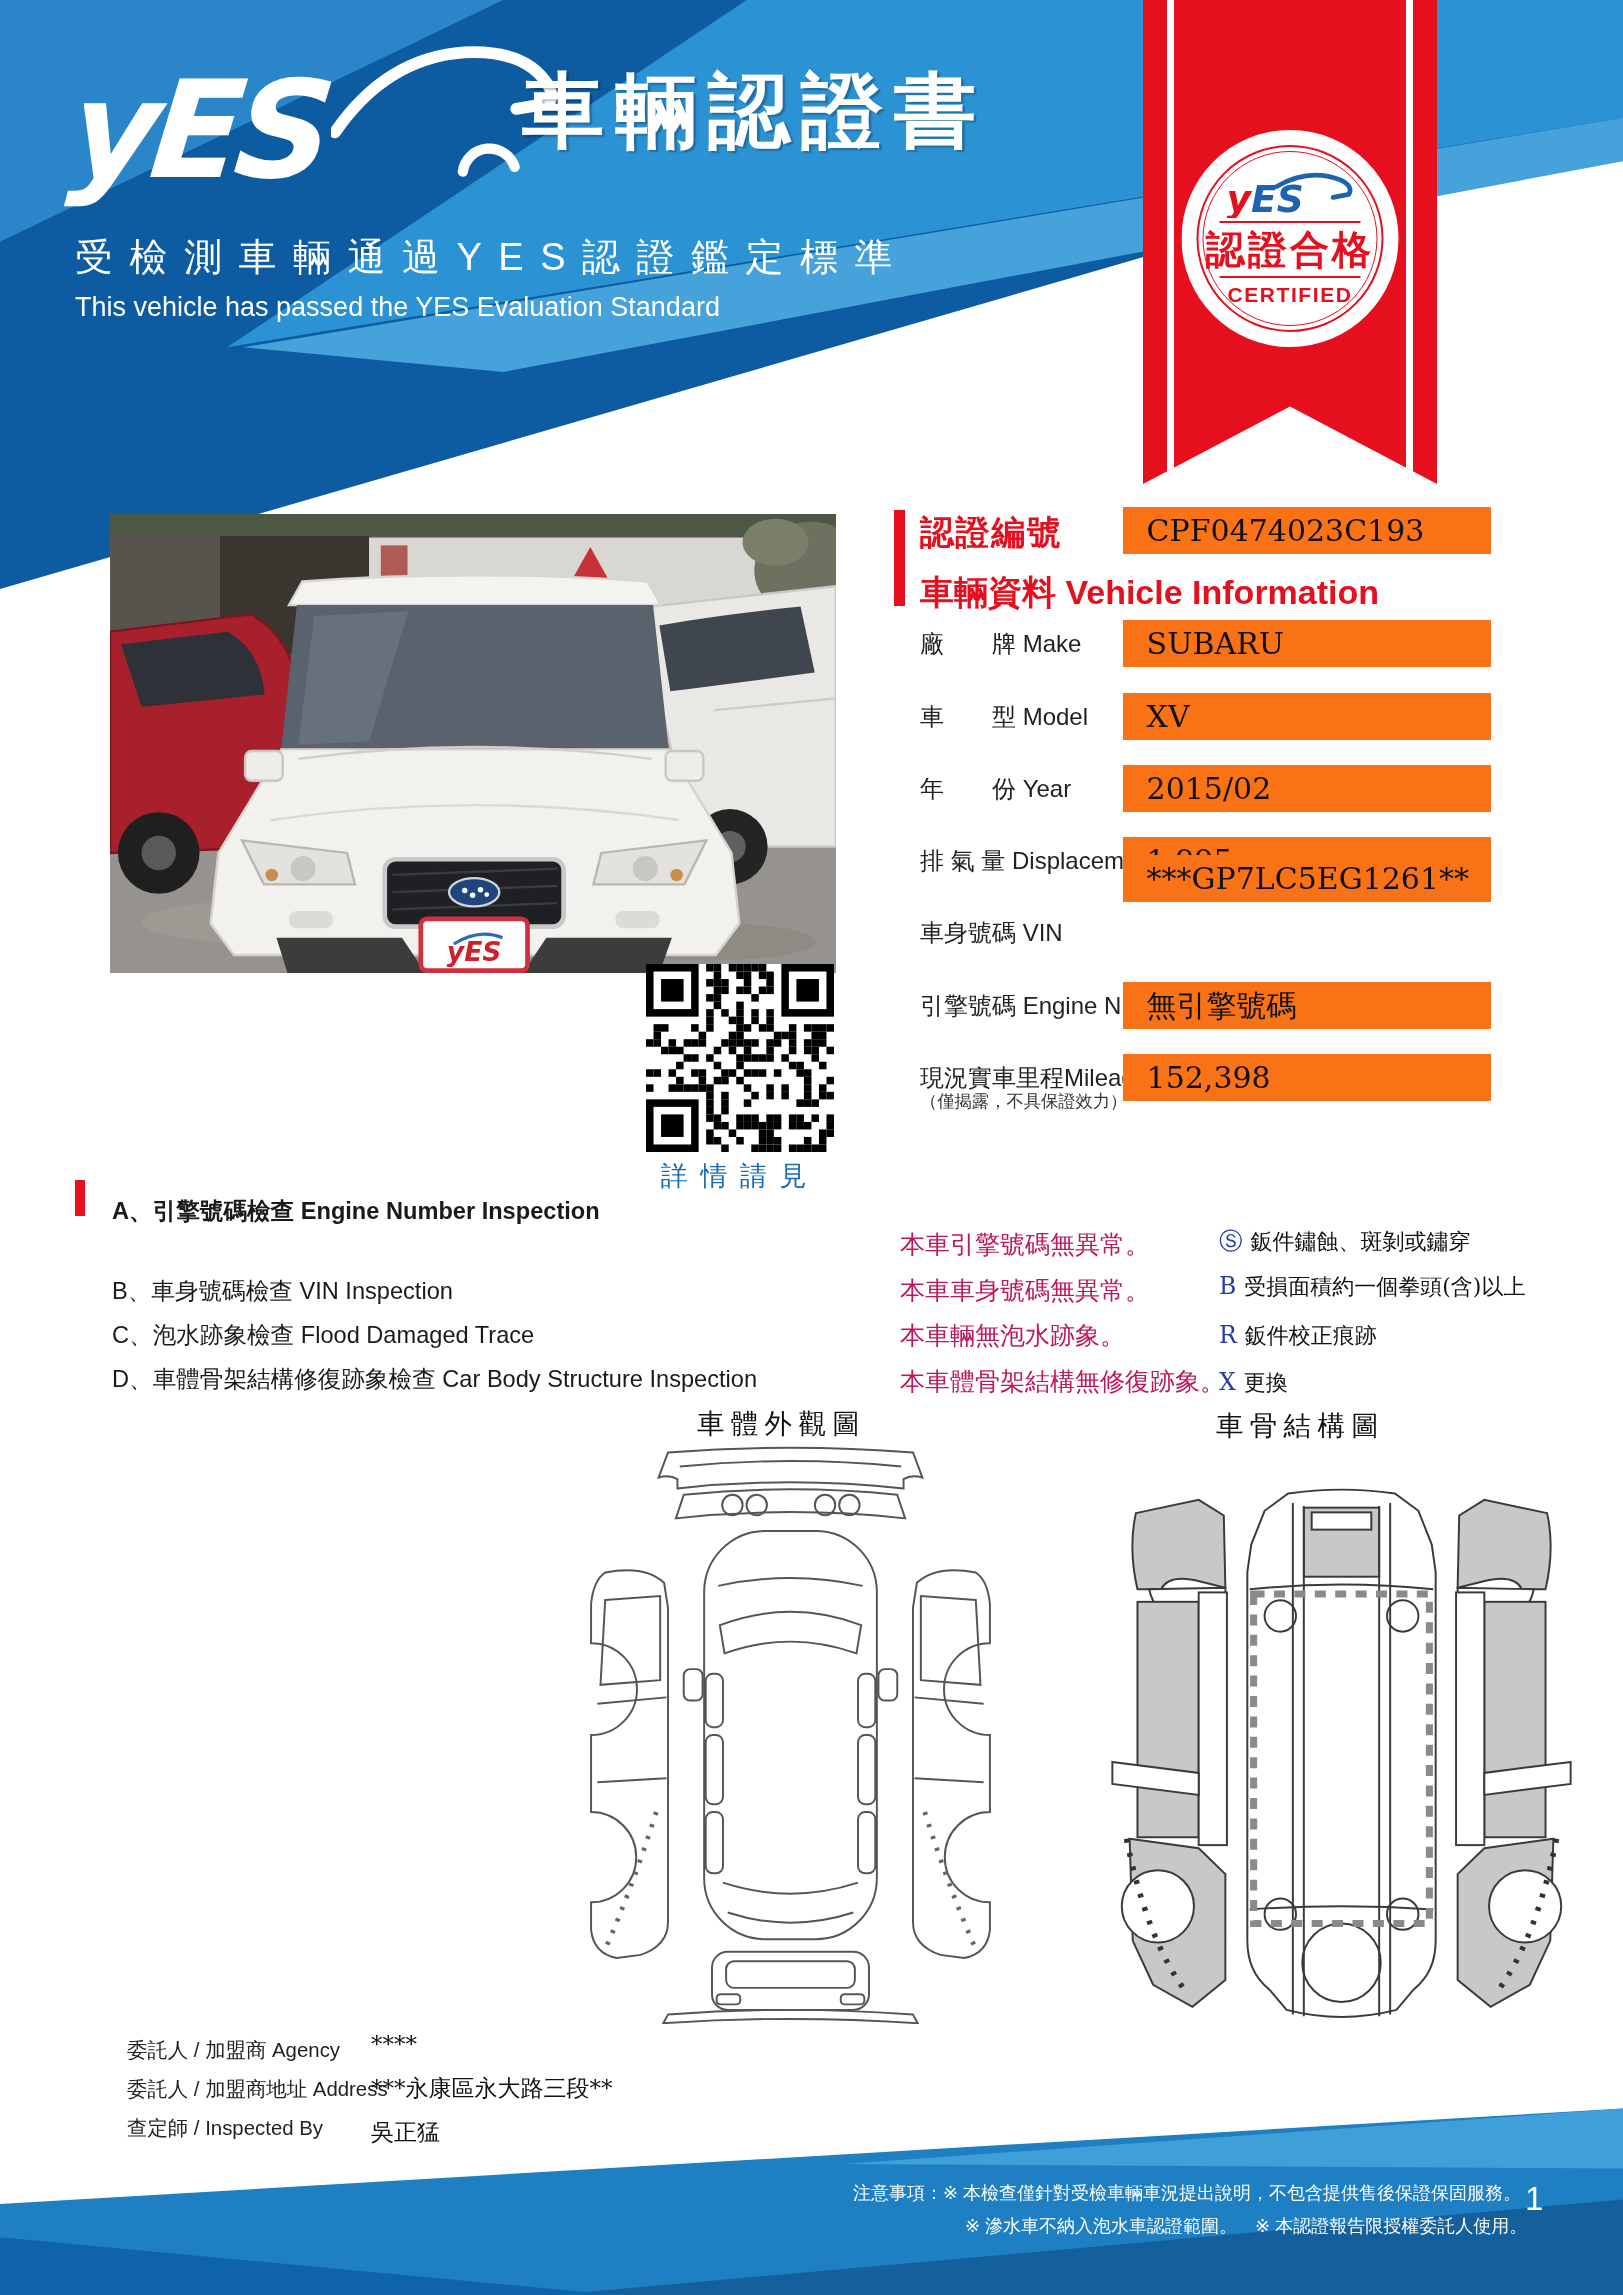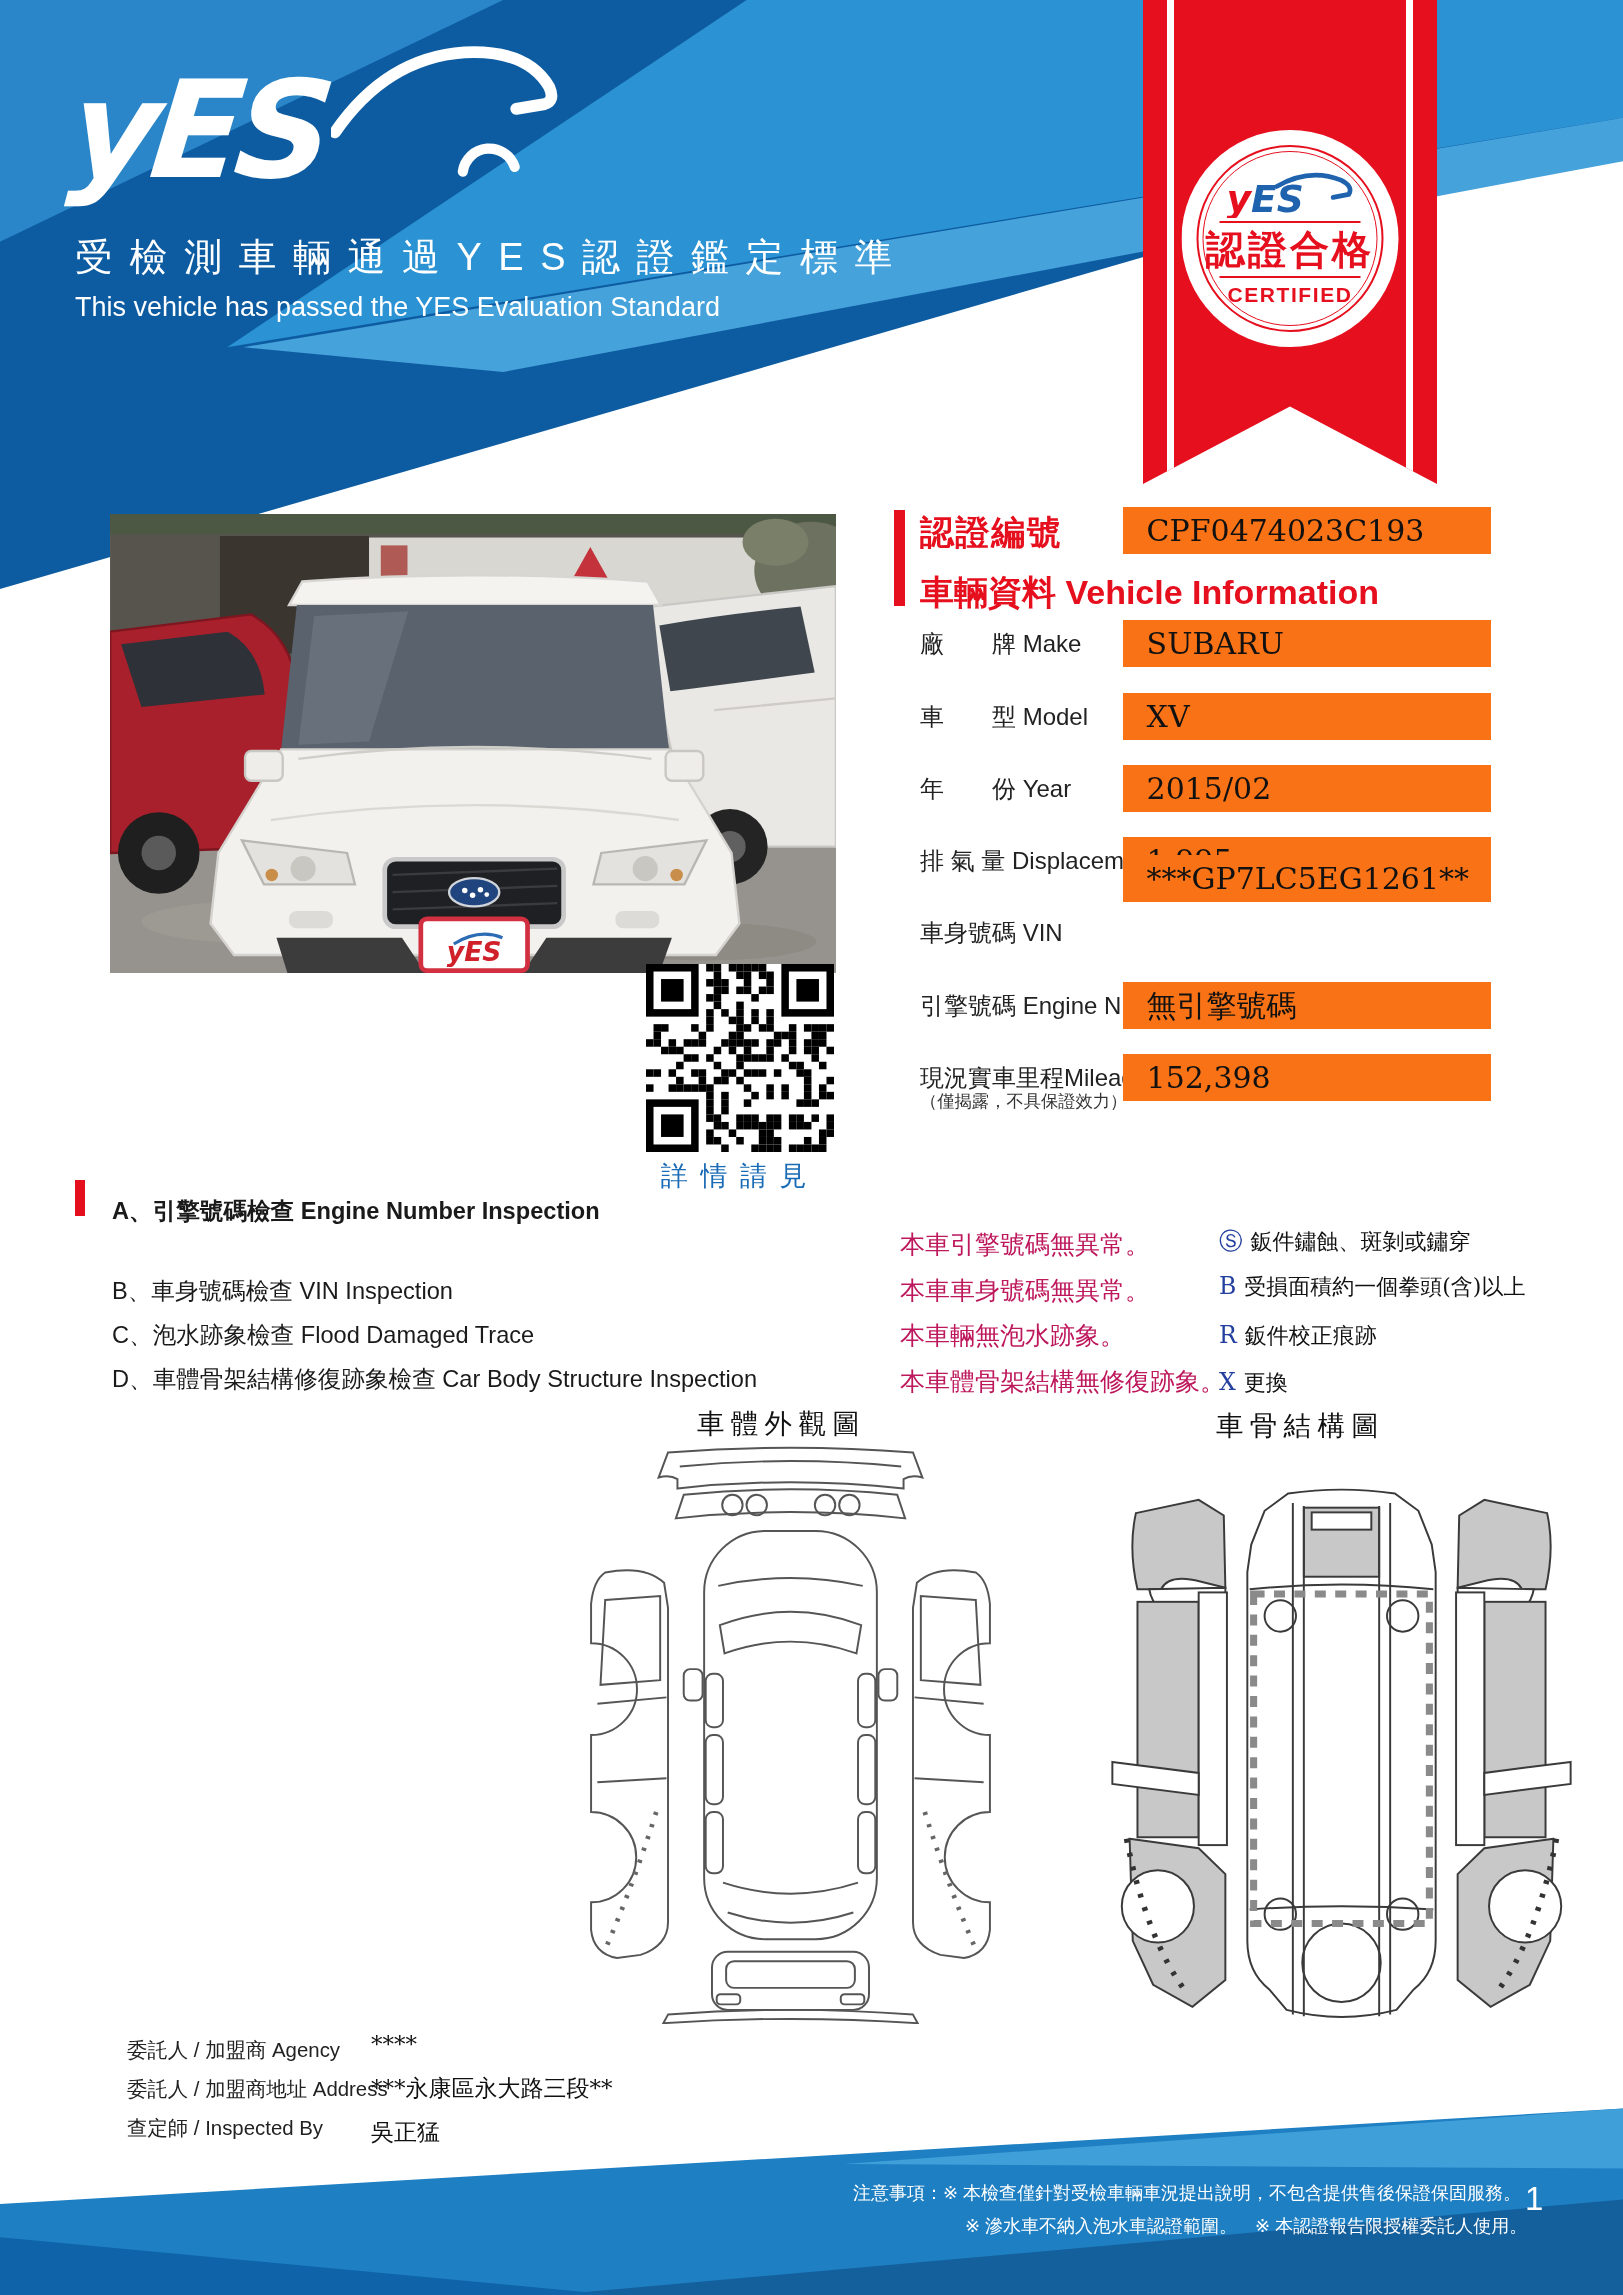--- a/index.html
+++ b/index.html
@@ -91,20 +91,21 @@
     <div class="facet f-band"></div>
   </div>
 
   <div class="logo-row">
     <div class="logo-yes">yES</div>
     <svg class="logo-swoosh" width="259" height="181" viewBox="0 0 330 230">
       <path d="M5,120 Q70,25 170,18 Q250,14 278,62 Q286,80 272,84 L236,90" fill="none" stroke="#fff" stroke-width="15" stroke-linecap="round"></path>
       <path d="M168,170 a34,34 0 0 1 66,-6" fill="none" stroke="#fff" stroke-width="13" stroke-linecap="round"></path>
     </svg>
   </div>
+  <div class="title-zh">車輛認證書</div>
   <div class="subtitle-zh">受檢測車輛通過YES認證鑑定標準</div>
   <div class="subtitle-en">This vehicle has passed the YES Evaluation Standard</div>
 
   <div class="ribbon">
     <div class="rstripe rs-l"></div>
     <div class="rstripe rs-r"></div>
     <div class="badge-wrap">
       <div class="badge">
         <svg class="badge-logo" width="149" height="49" viewBox="0 0 190 62">
           <path d="M78,22 Q120,-2 160,14 Q176,22 170,32 L150,36" fill="none" stroke="#1f63ae" stroke-width="6" stroke-linecap="round"></path>

